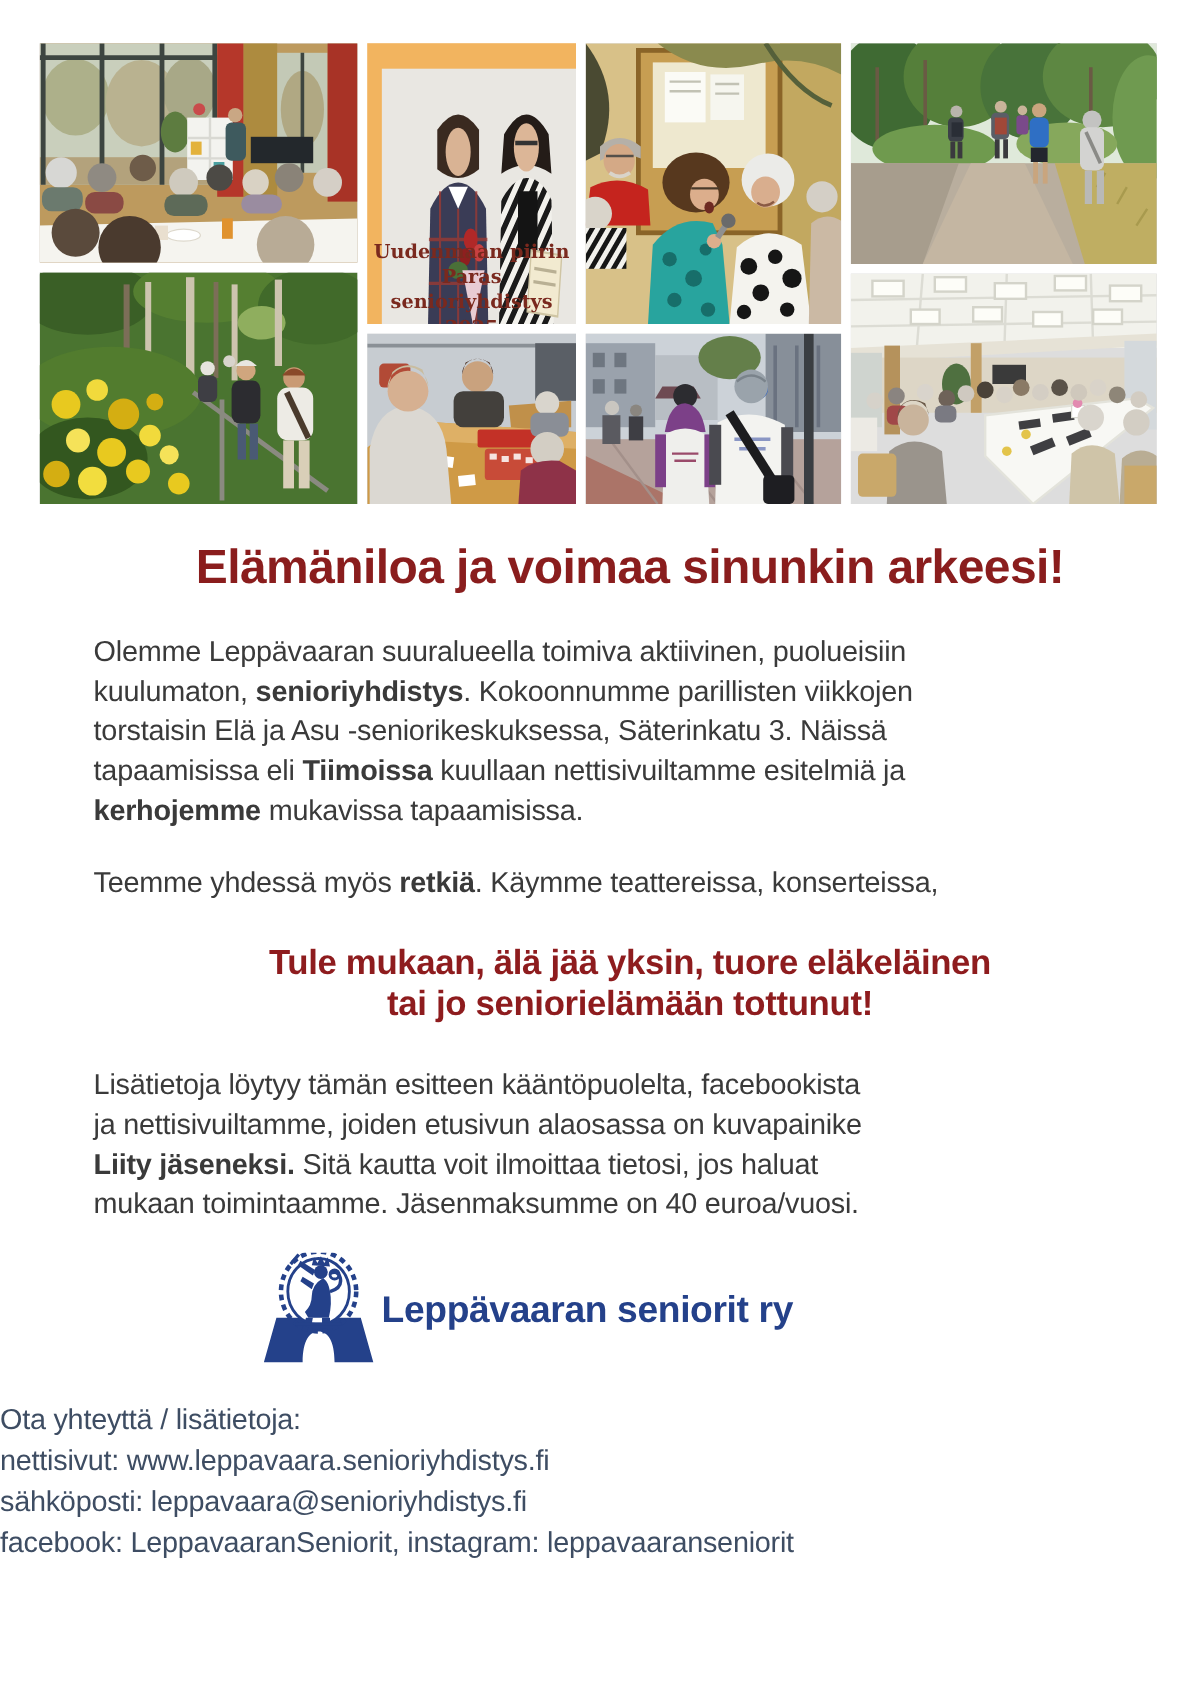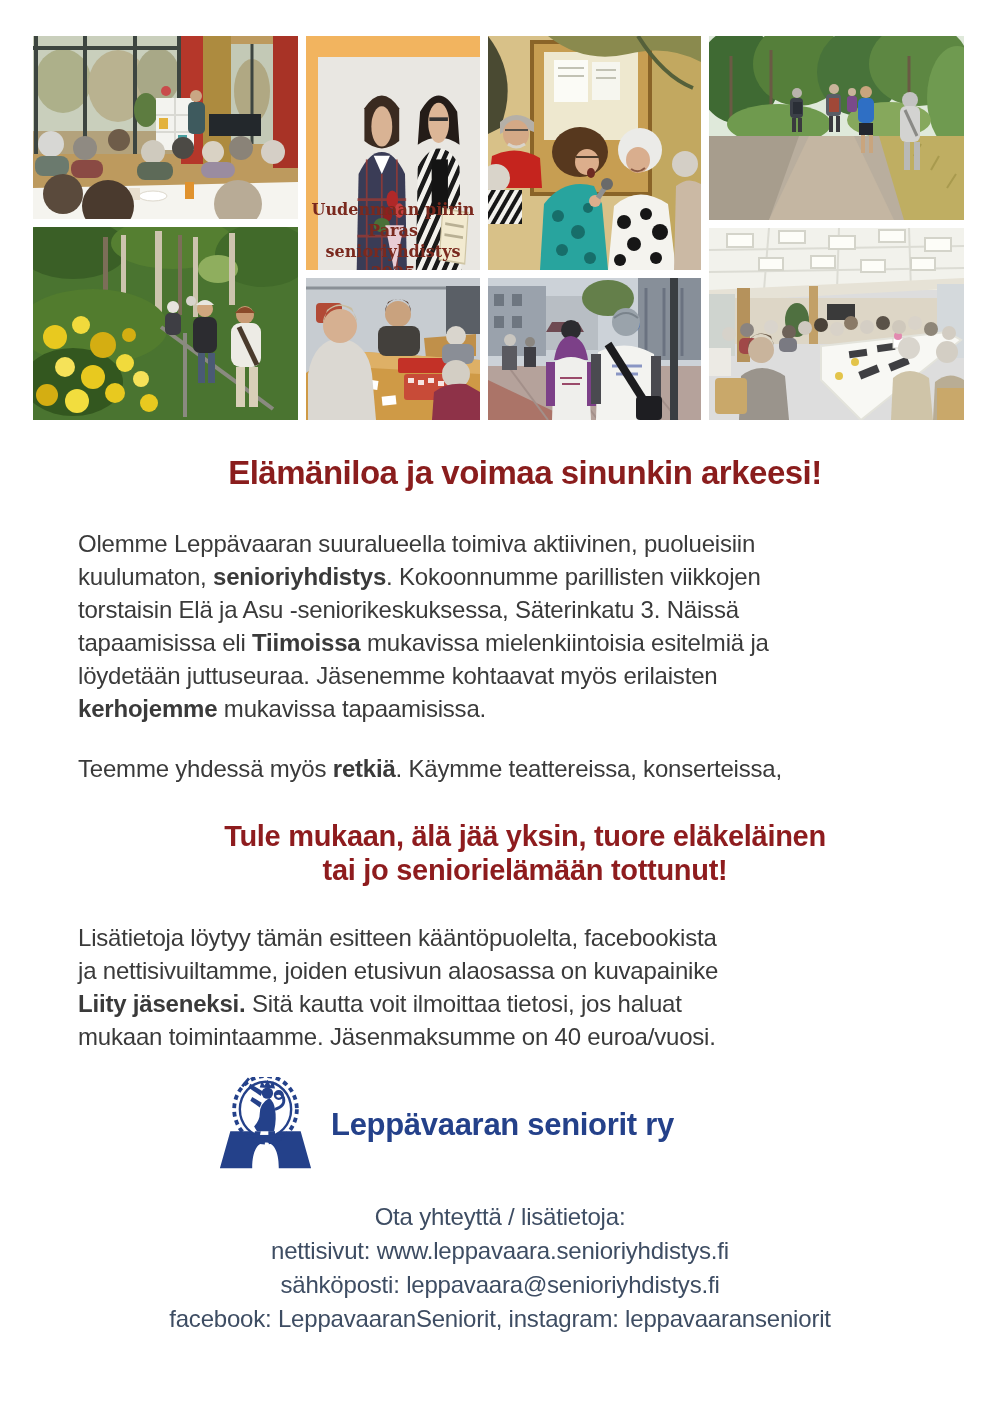--- a/index.html
+++ b/index.html
@@ -14,35 +14,35 @@
   .photo{overflow:hidden;position:relative;background:#ddd;}
   .photo svg{display:block;width:100%;height:100%;}
   
   .award-card{background:var(--card-orange);padding-left:22px;}
   .award-photo{position:absolute;left:12px;top:21px;width:150px;height:128px;}
   .award-text{position:absolute;left:0;top:163px;width:100%;text-align:center;
       font-family:"DejaVu Serif",serif;font-size:16px;line-height:21px;
       color:var(--card-text);font-weight:600;}
   
   .text-col{margin:0 28px 0 78px;font-size:24px;line-height:33px;letter-spacing:-0.2px;}
-  .headline{margin:33px 0 0 0;text-align:center;font-size:33px;line-height:40px;
+  .headline{margin:33px 0 0 0;text-align:center;font-size:40px;line-height:40px;
       font-weight:bold;letter-spacing:-0.5px;color:var(--maroon);}
   .para{white-space:nowrap;}
   .para.p1{margin-top:34px;}
   .para.p2{margin-top:27px;}
   .para.p3{margin-top:34px;}
   .cta{margin-top:34px;text-align:center;font-weight:bold;color:var(--cta);
       font-size:29px;line-height:34px;letter-spacing:-0.3px;}
   b{font-weight:bold;}
   
-  .logo-row{display:flex;align-items:center;gap:18px;margin:24px 0 0 218px;}
+  .logo-row{display:flex;align-items:center;gap:5px;margin:24px 0 0 218px;}
   .emblem{width:95px;height:95px;flex:0 0 auto;}
   .org-name{font-size:31px;font-weight:bold;color:var(--navy);letter-spacing:-0.3px;}
   
-  .footer{margin-top:28px;text-align:center;font-size:24px;line-height:34px;
+  .footer{margin-top:28px;font-size:24px;line-height:34px;
       color:var(--slate);letter-spacing:-0.2px;}
 </style>
 </head>
 <body style="background: rgb(255, 255, 255);">
 
 <div class="page">
 
   <div class="collage">
 
     <div class="pcol" style="width:265px">
@@ -475,22 +475,21 @@
     </div>
   </div>
 
   <div class="text-col">
     <h1 class="headline">Elämäniloa ja voimaa sinunkin arkeesi!</h1>
 
     <div class="para p1">
         <div><span>Olemme Leppävaaran suuralueella toimiva aktiivinen, puolueisiin</span></div>
         <div><span>kuulumaton, </span><b>senioriyhdistys</b><span>. Kokoonnumme parillisten viikkojen</span></div>
         <div><span>torstaisin Elä ja Asu -seniorikeskuksessa, Säterinkatu 3. Näissä</span></div>
-        <div><span>tapaamisissa eli </span><b>Tiimoissa</b><span> mukavissa mielenkiintoisia esitelmiä ja</span></div>
-        <div><span>löydetään juttuseuraa. Jäsenemme kohtaavat myös erilaisten</span></div>
+        <div><span>tapaamisissa eli </span><b>Tiimoissa</b><span> kuullaan nettisivuiltamme esitelmiä ja</span></div>
         <div><b>kerhojemme</b><span> mukavissa tapaamisissa.</span></div>
       </div>
 
     <div class="para p2">
         <div><span>Teemme yhdessä myös </span><b>retkiä</b><span>. Käymme teattereissa, konserteissa,</span></div>
       </div>
 
     <div class="cta">
       <div>Tule mukaan, älä jää yksin, tuore eläkeläinen</div>
       <div>tai jo seniorielämään tottunut!</div>

